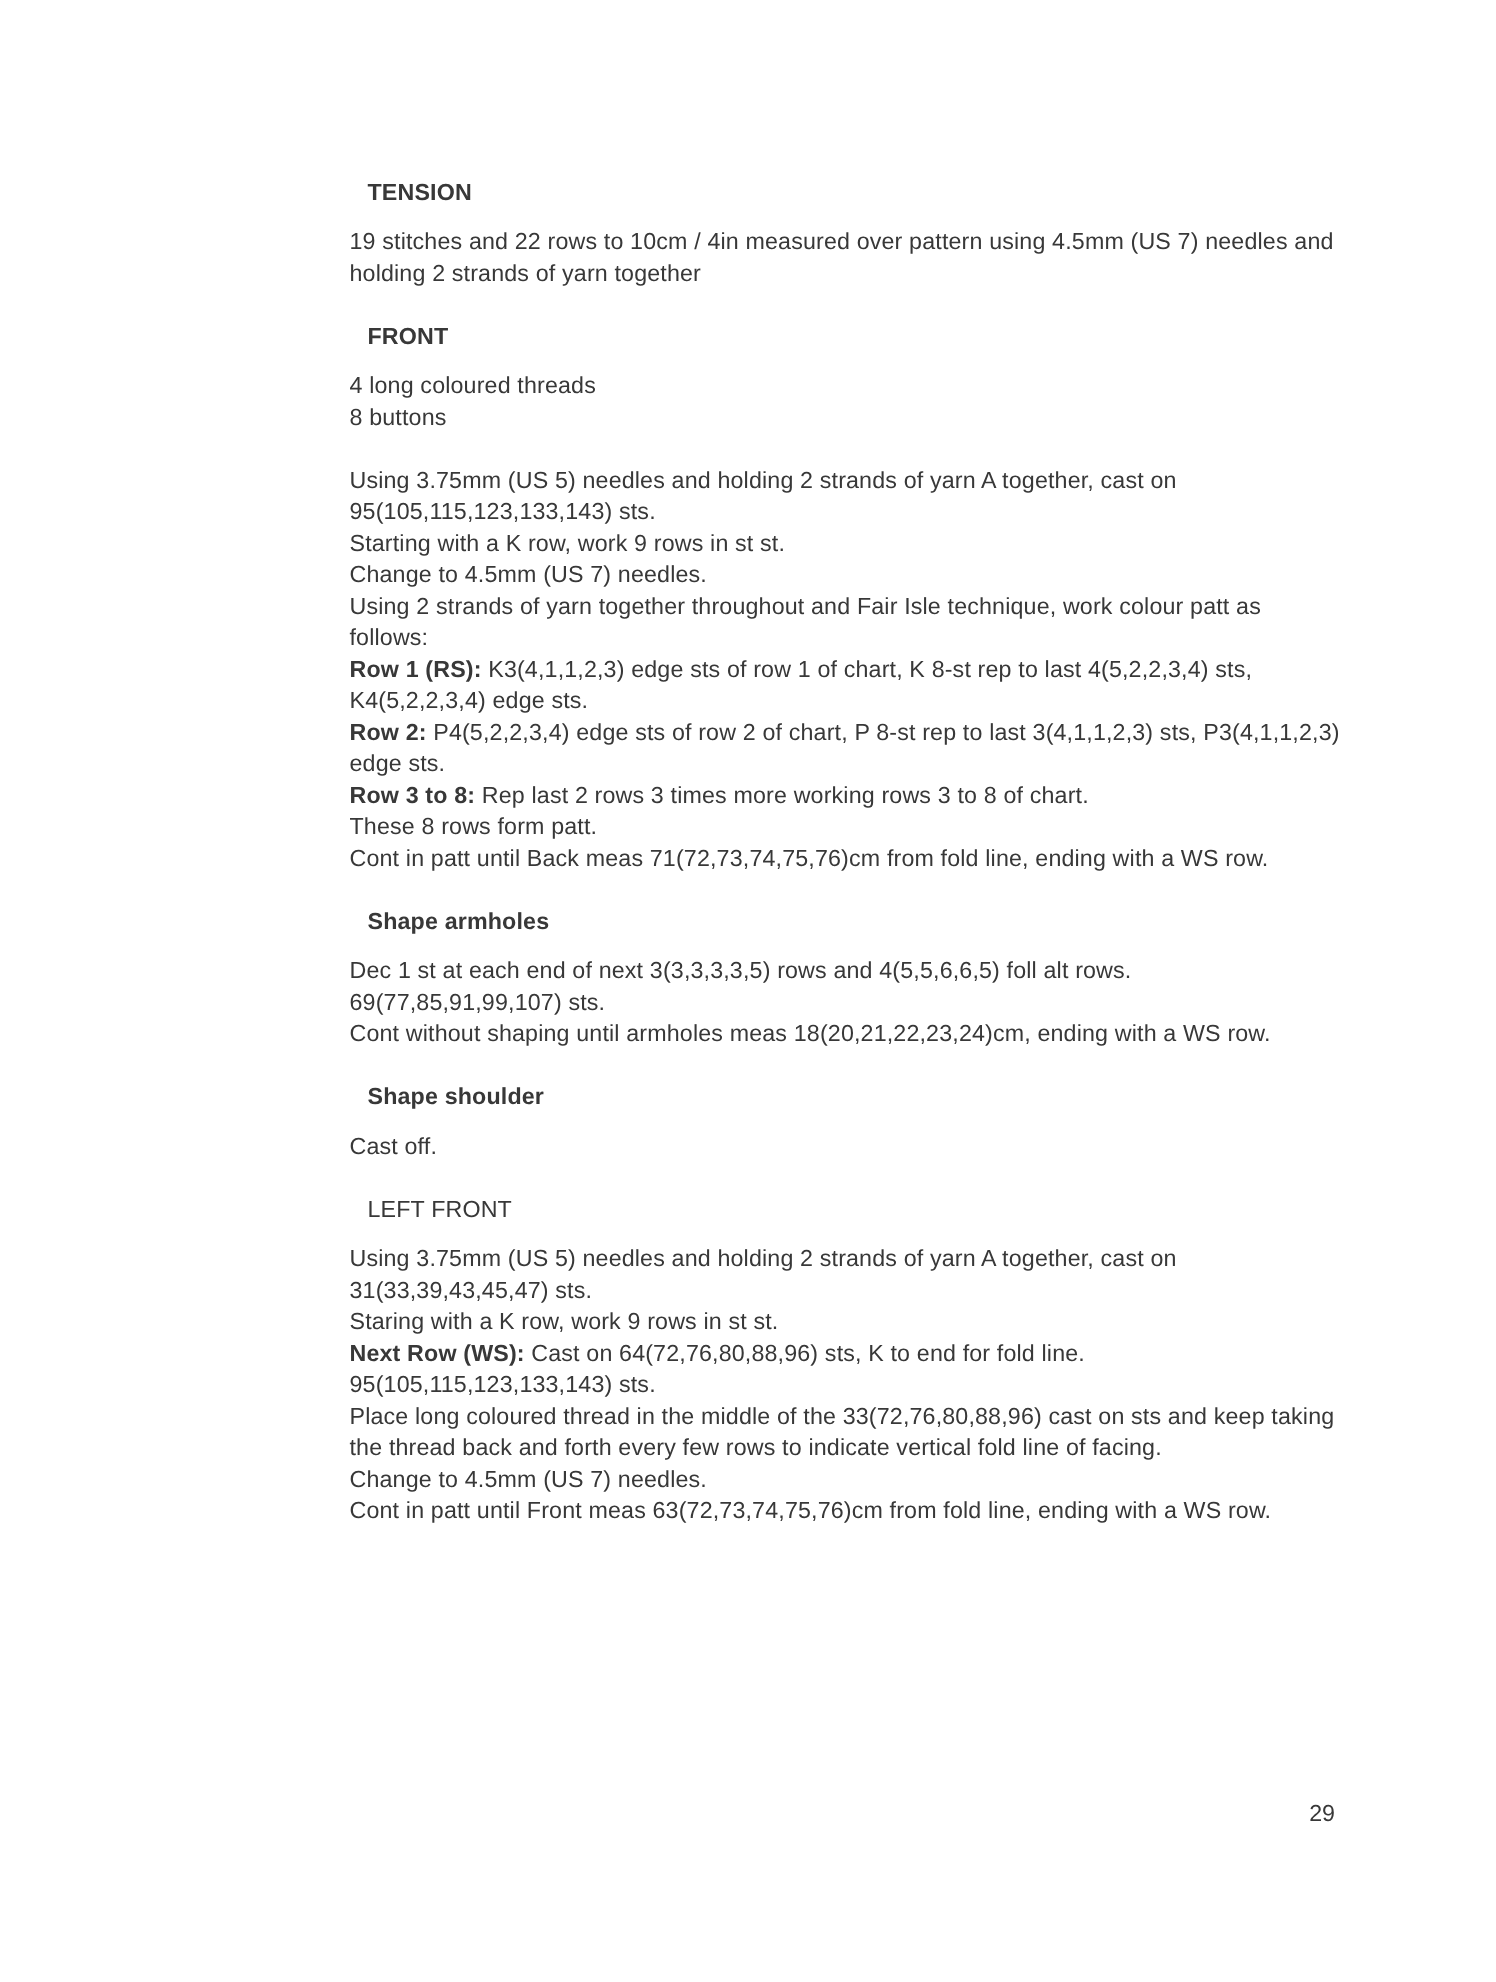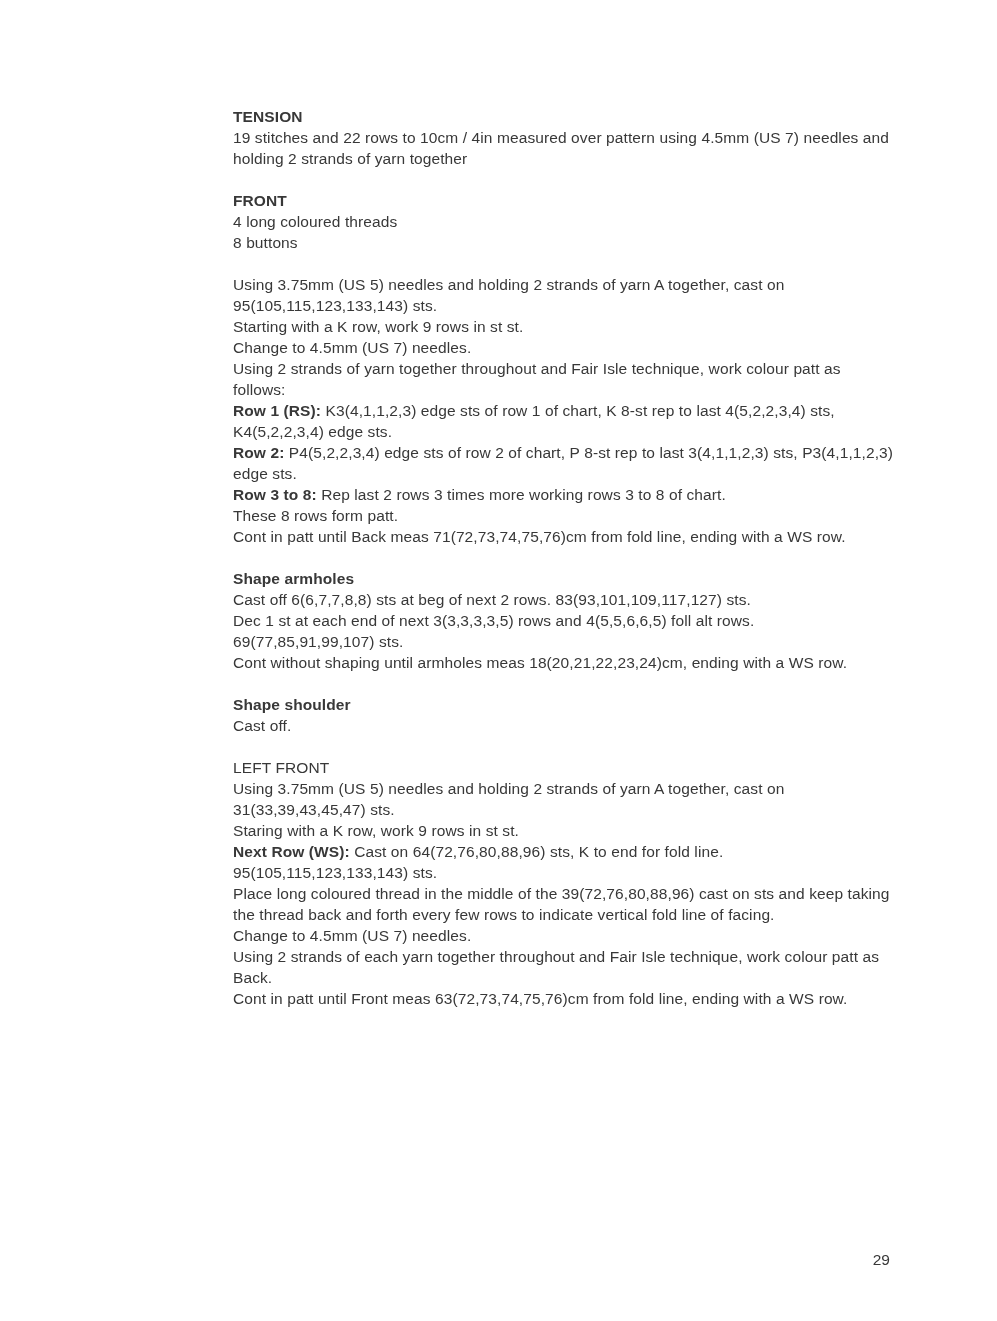--- a/index.html
+++ b/index.html
@@ -17,26 +17,26 @@
   .content{
     position:absolute;
     left:233px;
     top:106px;
     width:662px;
     font-size:15.5px;
     line-height:21px;
     letter-spacing:0.1px;
   }
   .section{margin:0 0 21px 0;}
-  .heading{margin:0;}
+  .heading{margin:12px;}
   .b{font-weight:700;}
   p.para{margin:0;}
   .page-number{
     position:absolute;
-    top:1249px;
+    top:1199px;
     right:107px;
     font-size:15.5px;
     line-height:21px;
   }
 </style>
 </head>
 <body>
 
 <div class="page">
   <div class="content">
@@ -55,33 +55,31 @@
         <p class="para"><span>Change to 4.5mm (US 7) needles.</span></p>
         <p class="para"><span>Using 2 strands of yarn together throughout and Fair Isle technique, work colour patt as follows:</span></p>
         <p class="para"><span class="b">Row 1 (RS): </span><span>K3(4,1,1,2,3) edge sts of row 1 of chart, K 8-st rep to last 4(5,2,2,3,4) sts, K4(5,2,2,3,4) edge sts.</span></p>
         <p class="para"><span class="b">Row 2: </span><span>P4(5,2,2,3,4) edge sts of row 2 of chart, P 8-st rep to last 3(4,1,1,2,3) sts, P3(4,1,1,2,3) edge sts.</span></p>
         <p class="para"><span class="b">Row 3 to 8: </span><span>Rep last 2 rows 3 times more working rows 3 to 8 of chart.</span></p>
         <p class="para"><span>These 8 rows form patt.</span></p>
         <p class="para"><span>Cont in patt until Back meas 71(72,73,74,75,76)cm from fold line, ending with a WS row.</span></p>
       </section>
       <section class="section">
         <div class="heading b">Shape armholes</div>
-        <p class="para"><span>Cast off 6(6,7,7,8,8) sts at beg of next 2 rows. 83(93,101,109,117,127) sts.</span></p>
         <p class="para"><span>Dec 1 st at each end of next 3(3,3,3,3,5) rows and 4(5,5,6,6,5) foll alt rows. 69(77,85,91,99,107) sts.</span></p>
         <p class="para"><span>Cont without shaping until armholes meas 18(20,21,22,23,24)cm, ending with a WS row.</span></p>
       </section>
       <section class="section">
         <div class="heading b">Shape shoulder</div>
         <p class="para"><span>Cast off.</span></p>
       </section>
       <section class="section">
         <div class="heading">LEFT FRONT</div>
         <p class="para"><span>Using 3.75mm (US 5) needles and holding 2 strands of yarn A together, cast on 31(33,39,43,45,47) sts.</span></p>
         <p class="para"><span>Staring with a K row, work 9 rows in st st.</span></p>
         <p class="para"><span class="b">Next Row (WS): </span><span>Cast on 64(72,76,80,88,96) sts, K to end for fold line. 95(105,115,123,133,143) sts.</span></p>
-        <p class="para"><span>Place long coloured thread in the middle of the 39(72,76,80,88,96) cast on sts and keep taking the thread back and forth every few rows to indicate vertical fold line of facing.</span></p>
+        <p class="para"><span>Place long coloured thread in the middle of the 33(72,76,80,88,96) cast on sts and keep taking the thread back and forth every few rows to indicate vertical fold line of facing.</span></p>
         <p class="para"><span>Change to 4.5mm (US 7) needles.</span></p>
-        <p class="para"><span>Using 2 strands of each yarn together throughout and Fair Isle technique, work colour patt as Back.</span></p>
         <p class="para"><span>Cont in patt until Front meas 63(72,73,74,75,76)cm from fold line, ending with a WS row.</span></p>
       </section>
     </div>
   <div class="page-number">29</div>
 </div>
 
 </body></html>

